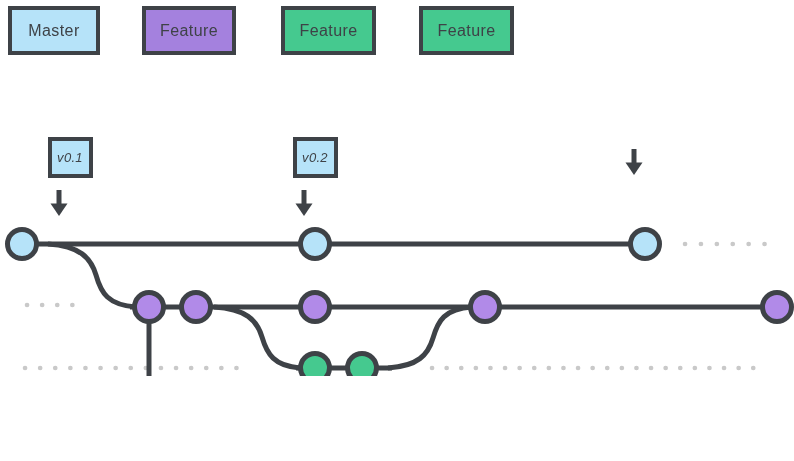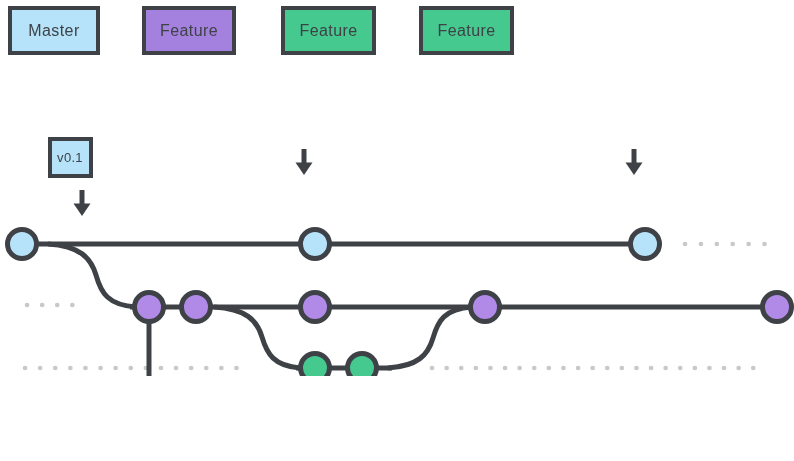--- a/index.html
+++ b/index.html
@@ -32,21 +32,22 @@
     align-items: center;
     justify-content: center;
     font-size: 16px;
     letter-spacing: 0.4px;
     font-weight: 400;
   }
   .tag {
     position: absolute;
     display: flex;
     flex-direction: column;
-    align-items: flex-end;
+    align-items: flex-start;
+    font-style: italic;
   }
   .tag-box {
     box-sizing: border-box;
     display: flex;
     align-items: center;
     justify-content: center;
     font-size: 13px;
     letter-spacing: 0.3px;
   }
   .tag-arrow {
@@ -106,20 +107,23 @@
       <div class="tag" style="left: 47.5px; top: 137px;">
         <div class="tag-box" style="width: 45px; height: 41px; background: rgb(182, 227, 249); border: 4px solid rgb(62, 66, 71); color: rgb(62, 66, 71);">
           <span>v0.1</span>
         </div>
         <div class="tag-arrow"><svg width="22" height="28" viewBox="0 0 22 28" xmlns="http://www.w3.org/2000/svg">
             <line x1="11" y1="1" x2="11" y2="16" stroke="#3e4247" stroke-width="5"></line>
             <polygon points="2.5,14.5 19.5,14.5 11,27" fill="#3e4247"></polygon>
           </svg></div>
       </div>
       <div class="tag" style="left: 292.5px; top: 137px;">
+        <div class="tag-box" style="width: 45px; height: 41px; background: rgb(182, 227, 249); border: 4px solid rgb(62, 66, 71); color: rgb(62, 66, 71);">
+          <span>v0.2</span>
+        </div>
         <div class="tag-arrow"><svg width="22" height="28" viewBox="0 0 22 28" xmlns="http://www.w3.org/2000/svg">
             <line x1="11" y1="1" x2="11" y2="16" stroke="#3e4247" stroke-width="5"></line>
             <polygon points="2.5,14.5 19.5,14.5 11,27" fill="#3e4247"></polygon>
           </svg></div>
       </div>
       <div class="tag" style="left: 622.5px; top: 137px;">
         <div class="tag-arrow"><svg width="22" height="28" viewBox="0 0 22 28" xmlns="http://www.w3.org/2000/svg">
             <line x1="11" y1="1" x2="11" y2="16" stroke="#3e4247" stroke-width="5"></line>
             <polygon points="2.5,14.5 19.5,14.5 11,27" fill="#3e4247"></polygon>
           </svg></div>

